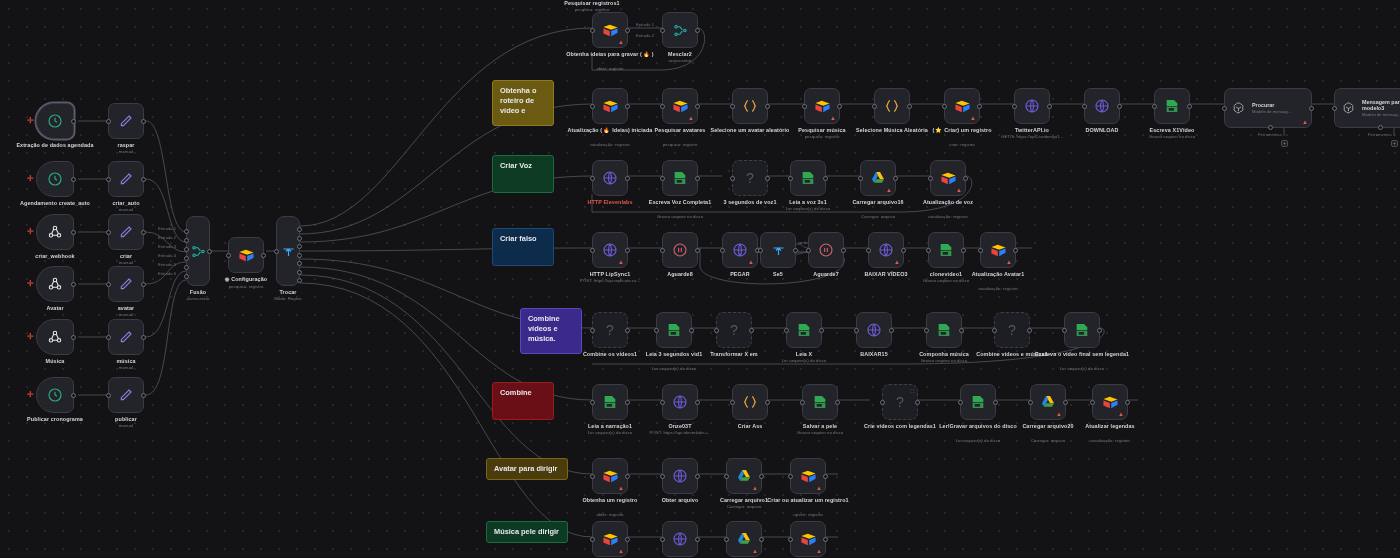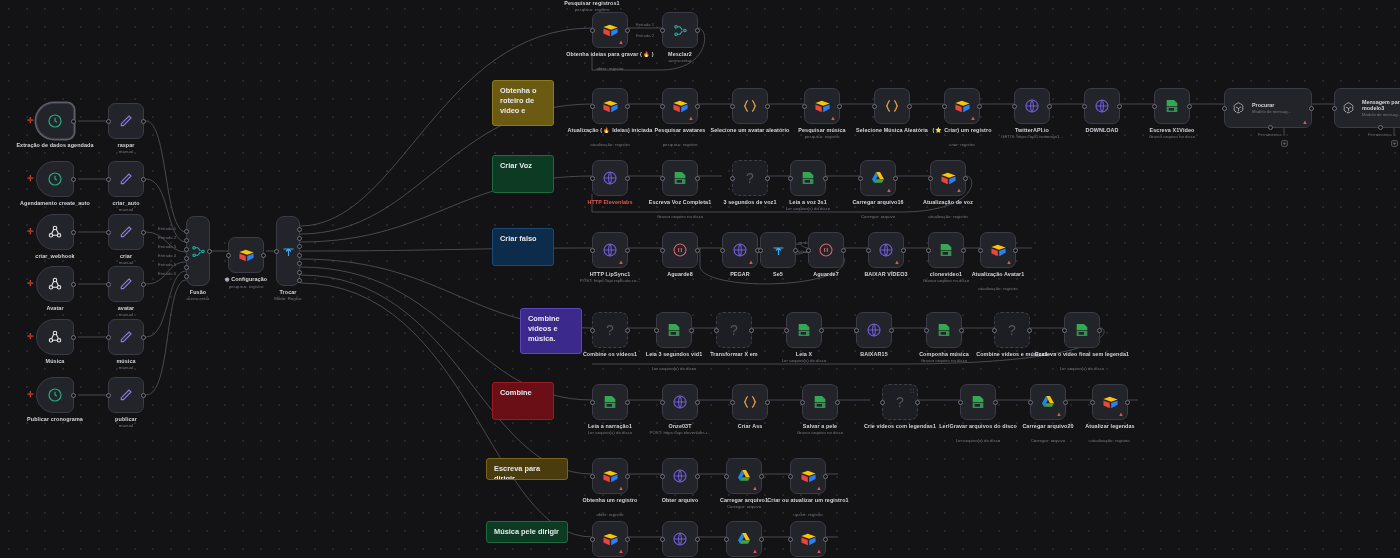--- a/index.html
+++ b/index.html
@@ -194,21 +194,21 @@
         <path d="M826,537 L838,537"></path>
     </g>
   </svg>
 
   <div id="stickies">
       <div class="sticky" style="left: 492px; top: 80px; width: 62px; height: 46px; background: rgb(107, 90, 18); border: 1px solid rgb(142, 122, 28);">Obtenha o roteiro de vídeo e</div>
       <div class="sticky" style="left: 492px; top: 155px; width: 62px; height: 38px; background: rgb(12, 58, 34); border: 1px solid rgb(29, 107, 64);">Criar Voz</div>
       <div class="sticky" style="left: 492px; top: 228px; width: 62px; height: 38px; background: rgb(13, 43, 74); border: 1px solid rgb(27, 74, 122);">Criar falso</div>
       <div class="sticky" style="left: 492px; top: 308px; width: 62px; height: 46px; background: rgb(59, 42, 140); border: 1px solid rgb(91, 71, 192); margin-left: 28px;">Combine vídeos e música.</div>
       <div class="sticky" style="left: 492px; top: 382px; width: 62px; height: 38px; background: rgb(107, 15, 22); border: 1px solid rgb(154, 27, 36);">Combine</div>
-      <div class="sticky" style="left: 486px; top: 458px; width: 82px; height: 22px; background: rgb(74, 60, 12); border: 1px solid rgb(122, 102, 24);">Escreva para dirigir</div>
+      <div class="sticky" style="left: 486px; top: 458px; width: 82px; height: 22px; background: rgb(74, 60, 12); border: 1px solid rgb(122, 102, 24);">Avatar para dirigir</div>
       <div class="sticky" style="left: 486px; top: 521px; width: 82px; height: 22px; background: rgb(12, 58, 34); border: 1px solid rgb(29, 107, 64);">Música pele dirigir</div>
     </div>
 
   <div id="left-col">
       <div class="node trigger sel" style="left: 36px; top: 103px;">
         <span class="icon-box">
           <svg class="ico" width="16" height="16" viewBox="0 0 24 24" fill="none" stroke="#2aa87f" stroke-width="1.8">
             <circle cx="12" cy="12" r="9"></circle>
             <path d="M12 7v5l3 2"></path>
           </svg>

